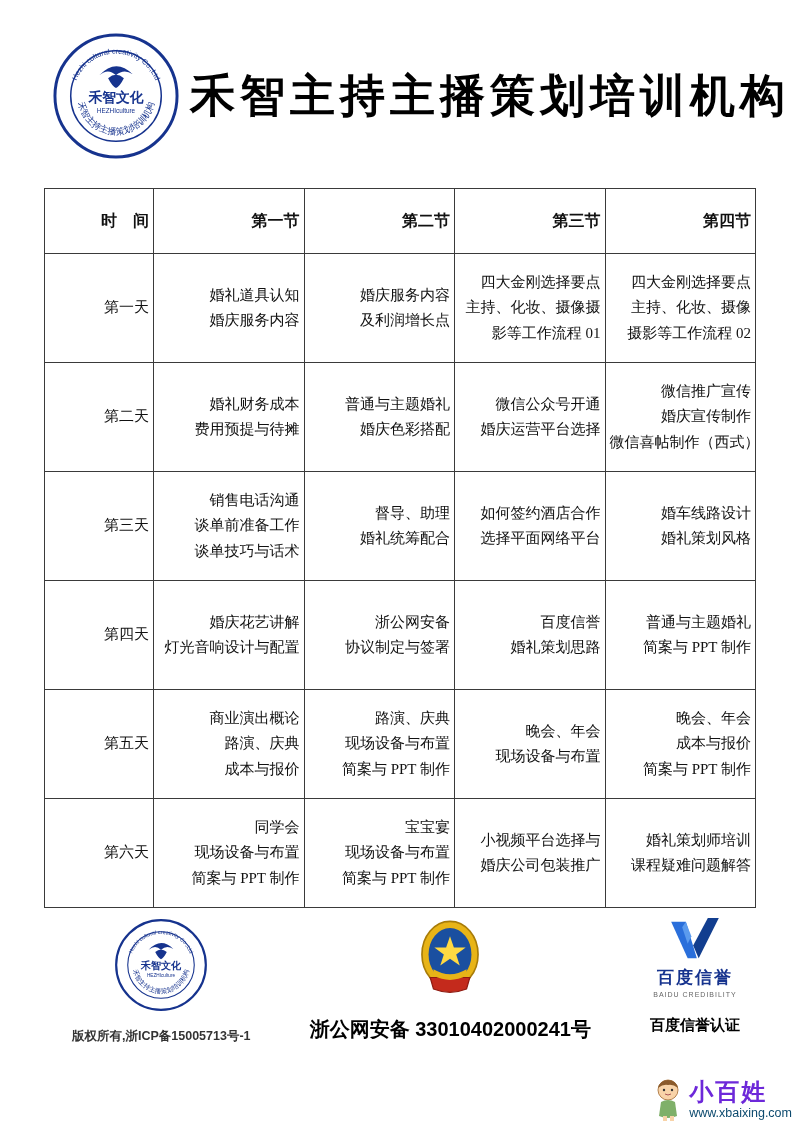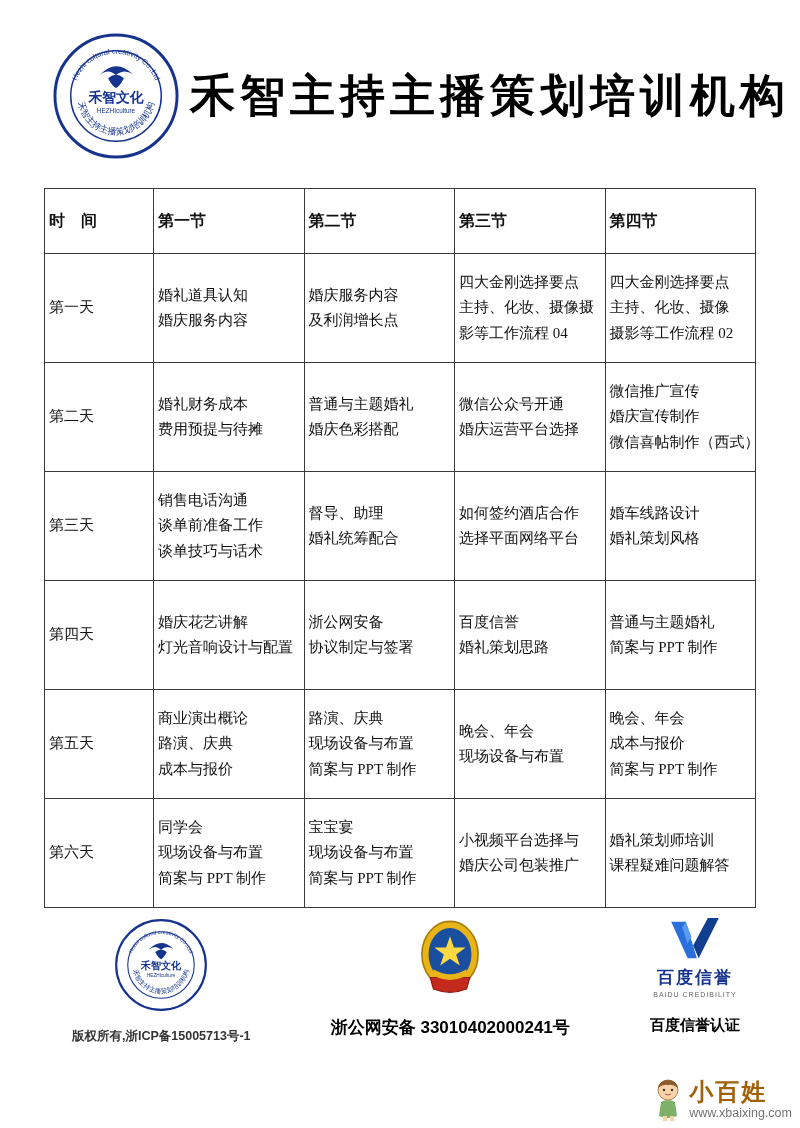--- a/index.html
+++ b/index.html
@@ -31,21 +31,21 @@
   
   .course-table {
     border-collapse:collapse;
     table-layout:fixed;
     width:712px;
     margin:28px auto 0 auto;
     font-family:"Liberation Serif", serif;
   }
   .course-table th, .course-table td {
     border:1px solid #3a3a3a;
-    text-align:left;
+    text-align:right;
     vertical-align:middle;
     font-size:15px;
     line-height:1.7;
     padding:6px 4px;
     color:#111;
   }
   .course-table th {
     font-weight:bold;
     font-size:16px;
     height:52px;
@@ -73,21 +73,21 @@
     margin-top:16px;
     font-size:12.5px;
     color:#333;
     white-space:nowrap;
     font-weight:bold;
   }
   .police-badge { width:66px; height:86px; }
   .police-text {
     margin-top:12px;
     font-weight:bold;
-    font-size:17px;
+    font-size:20px;
     color:#000;
     white-space:nowrap;
   }
   .baidu-logo { width:56px; height:44px; }
   .baidu-title {
     margin-top:4px;
     font-weight:bold;
     font-size:17px;
     color:#16338e;
     letter-spacing:2px;
@@ -110,28 +110,28 @@
   
   .watermark {
     position:absolute;
     right:8px; bottom:6px;
     display:flex;
     align-items:center;
   }
   .kid-icon { width:34px; height:44px; margin-right:4px; }
   .wm-texts { display:flex; flex-direction:column; align-items:flex-start; }
   .wm-name {
-    color:#a16207;
+    color:#6d28d9;
     font-weight:bold;
     font-size:24px;
     letter-spacing:2px;
     line-height:1.1;
   }
   .wm-url {
-    color:#737373;
+    color:#0c4a6e;
     font-size:12.5px;
     line-height:1.2;
   }
 </style>
 </head>
 <body>
 
 <div class="page">
 
   <div class="header">
@@ -172,21 +172,21 @@
             <div class="cell-line">婚礼道具认知</div>
             <div class="cell-line">婚庆服务内容</div>
           </td>
           <td>
             <div class="cell-line">婚庆服务内容</div>
             <div class="cell-line">及利润增长点</div>
           </td>
           <td class="blue-text">
             <div class="cell-line">四大金刚选择要点</div>
             <div class="cell-line">主持、化妆、摄像摄</div>
-            <div class="cell-line">影等工作流程 04</div>
+            <div class="cell-line">影等工作流程 01</div>
           </td>
           <td class="blue-text">
             <div class="cell-line">四大金刚选择要点</div>
             <div class="cell-line">主持、化妆、摄像</div>
             <div class="cell-line">摄影等工作流程 02</div>
           </td>
         </tr>
         <tr>
           <td class="day-col">第二天</td>
           <td>

